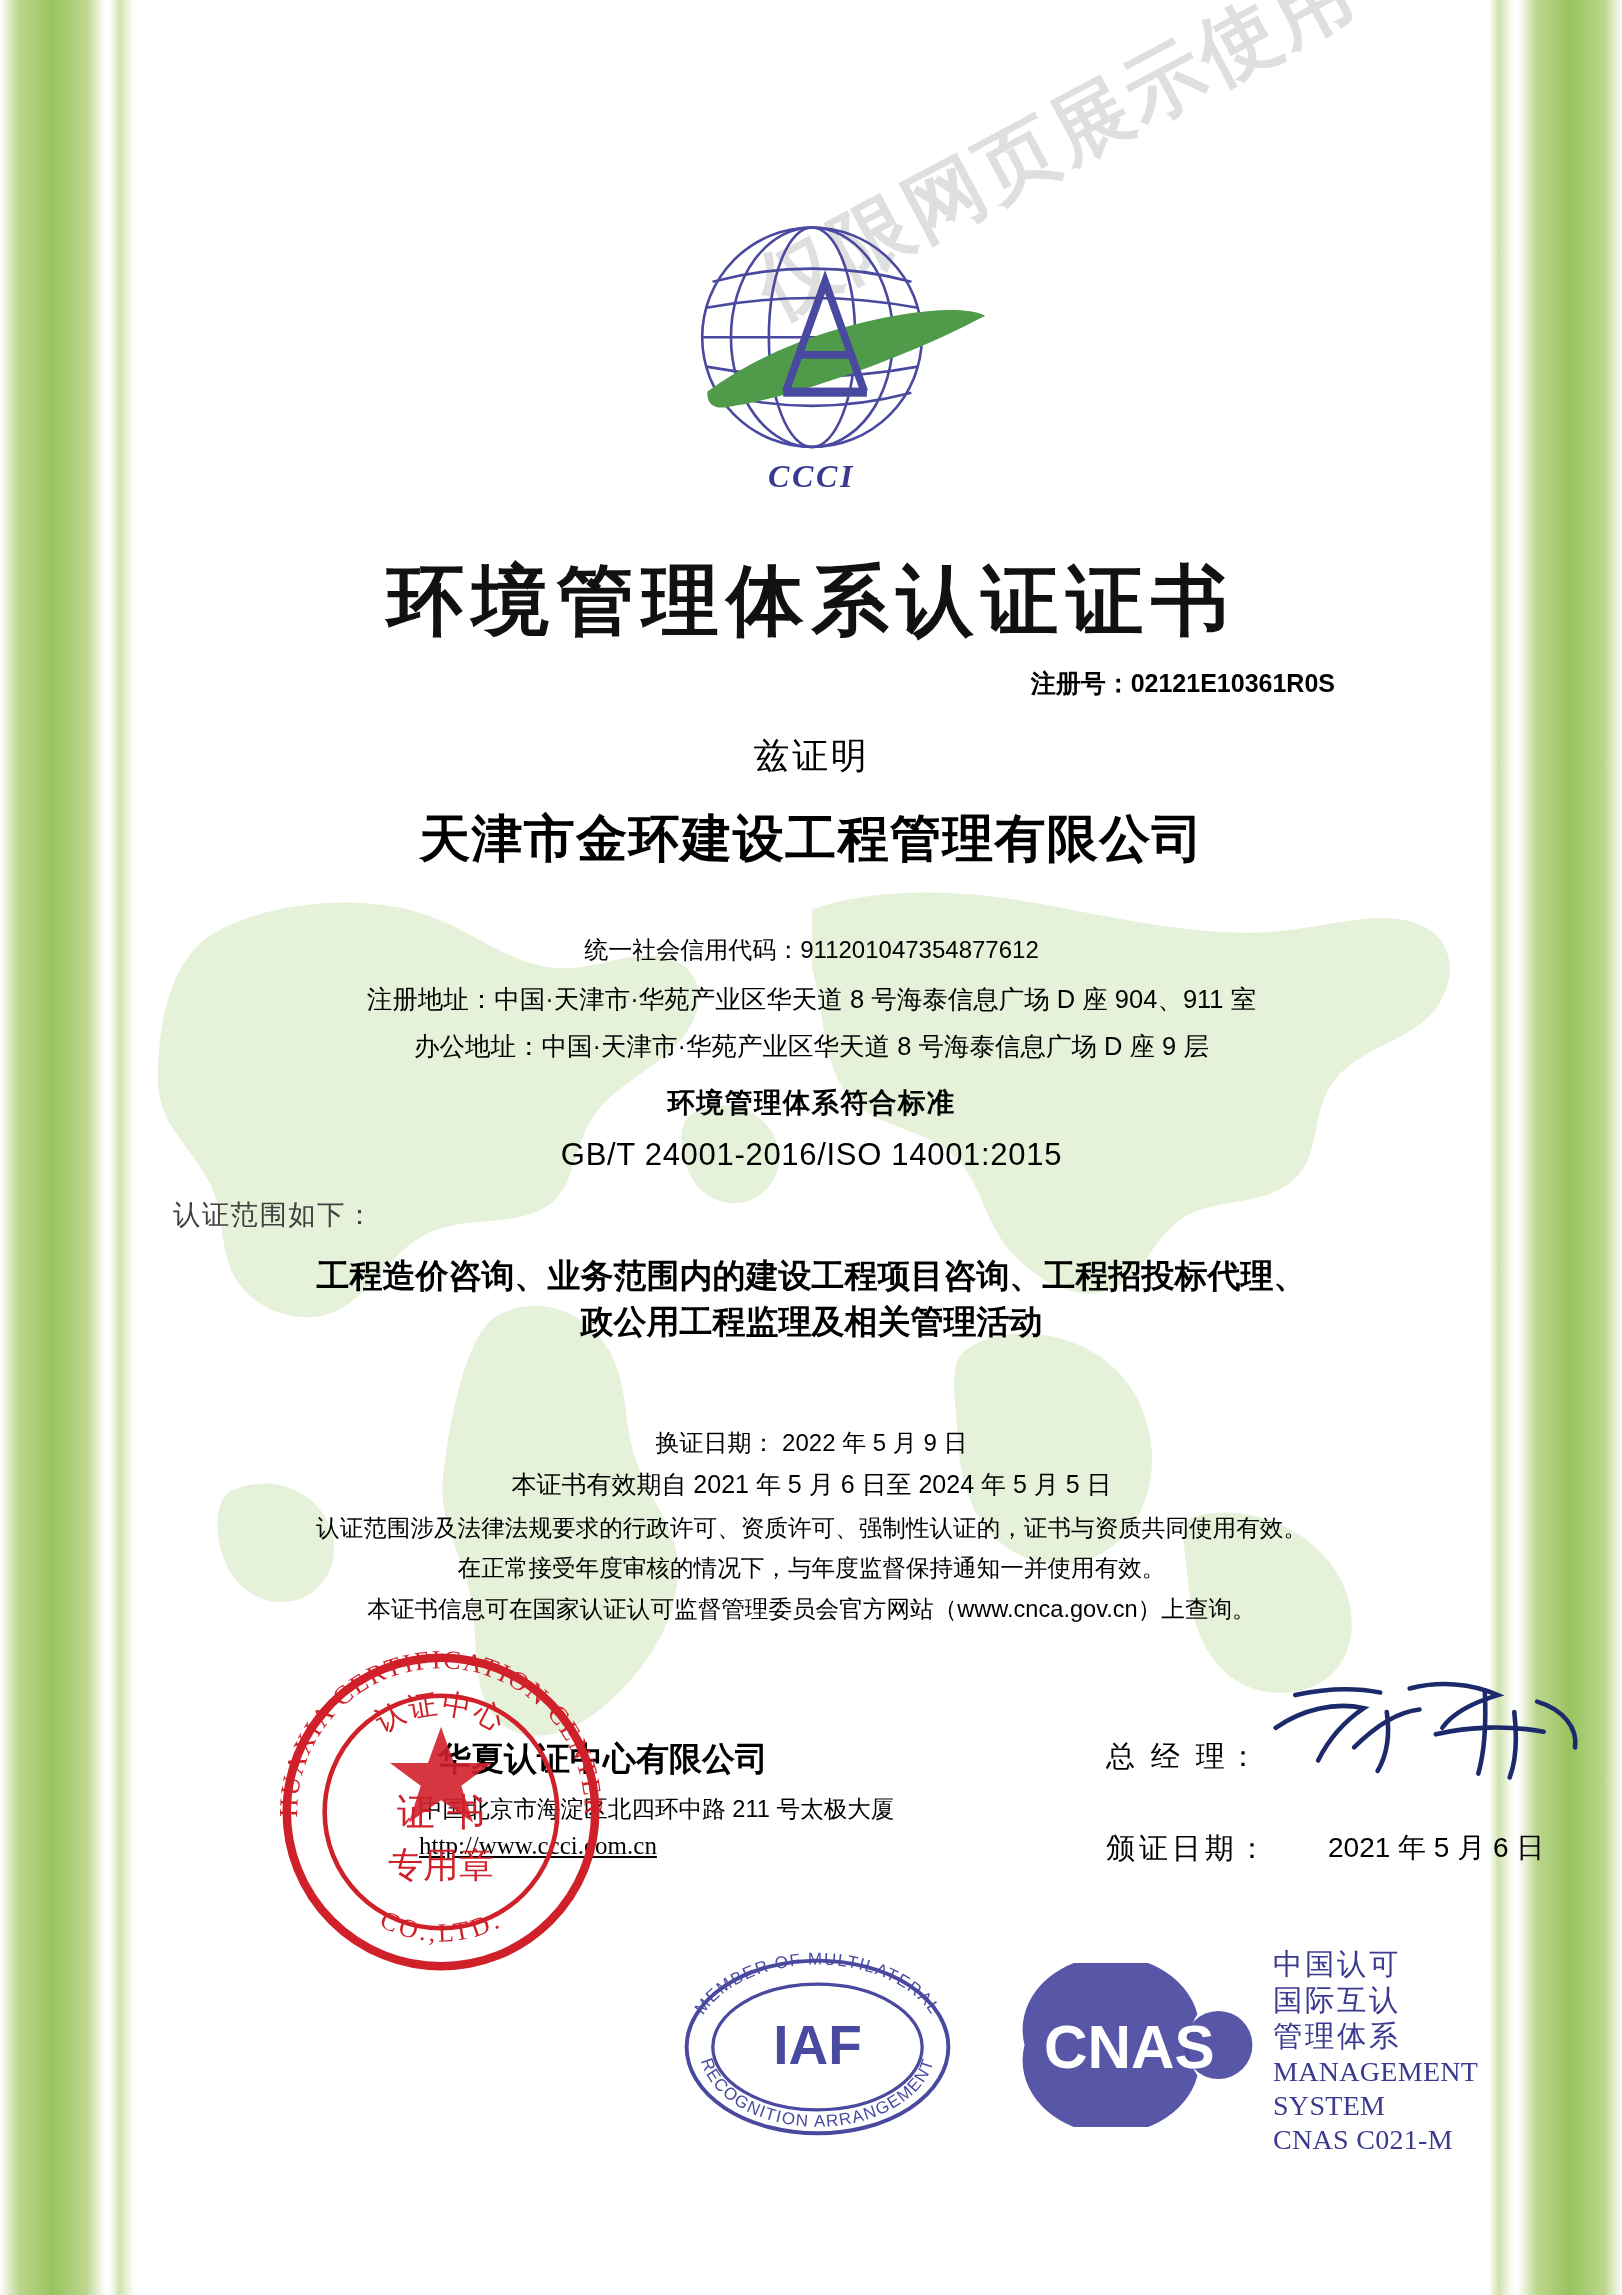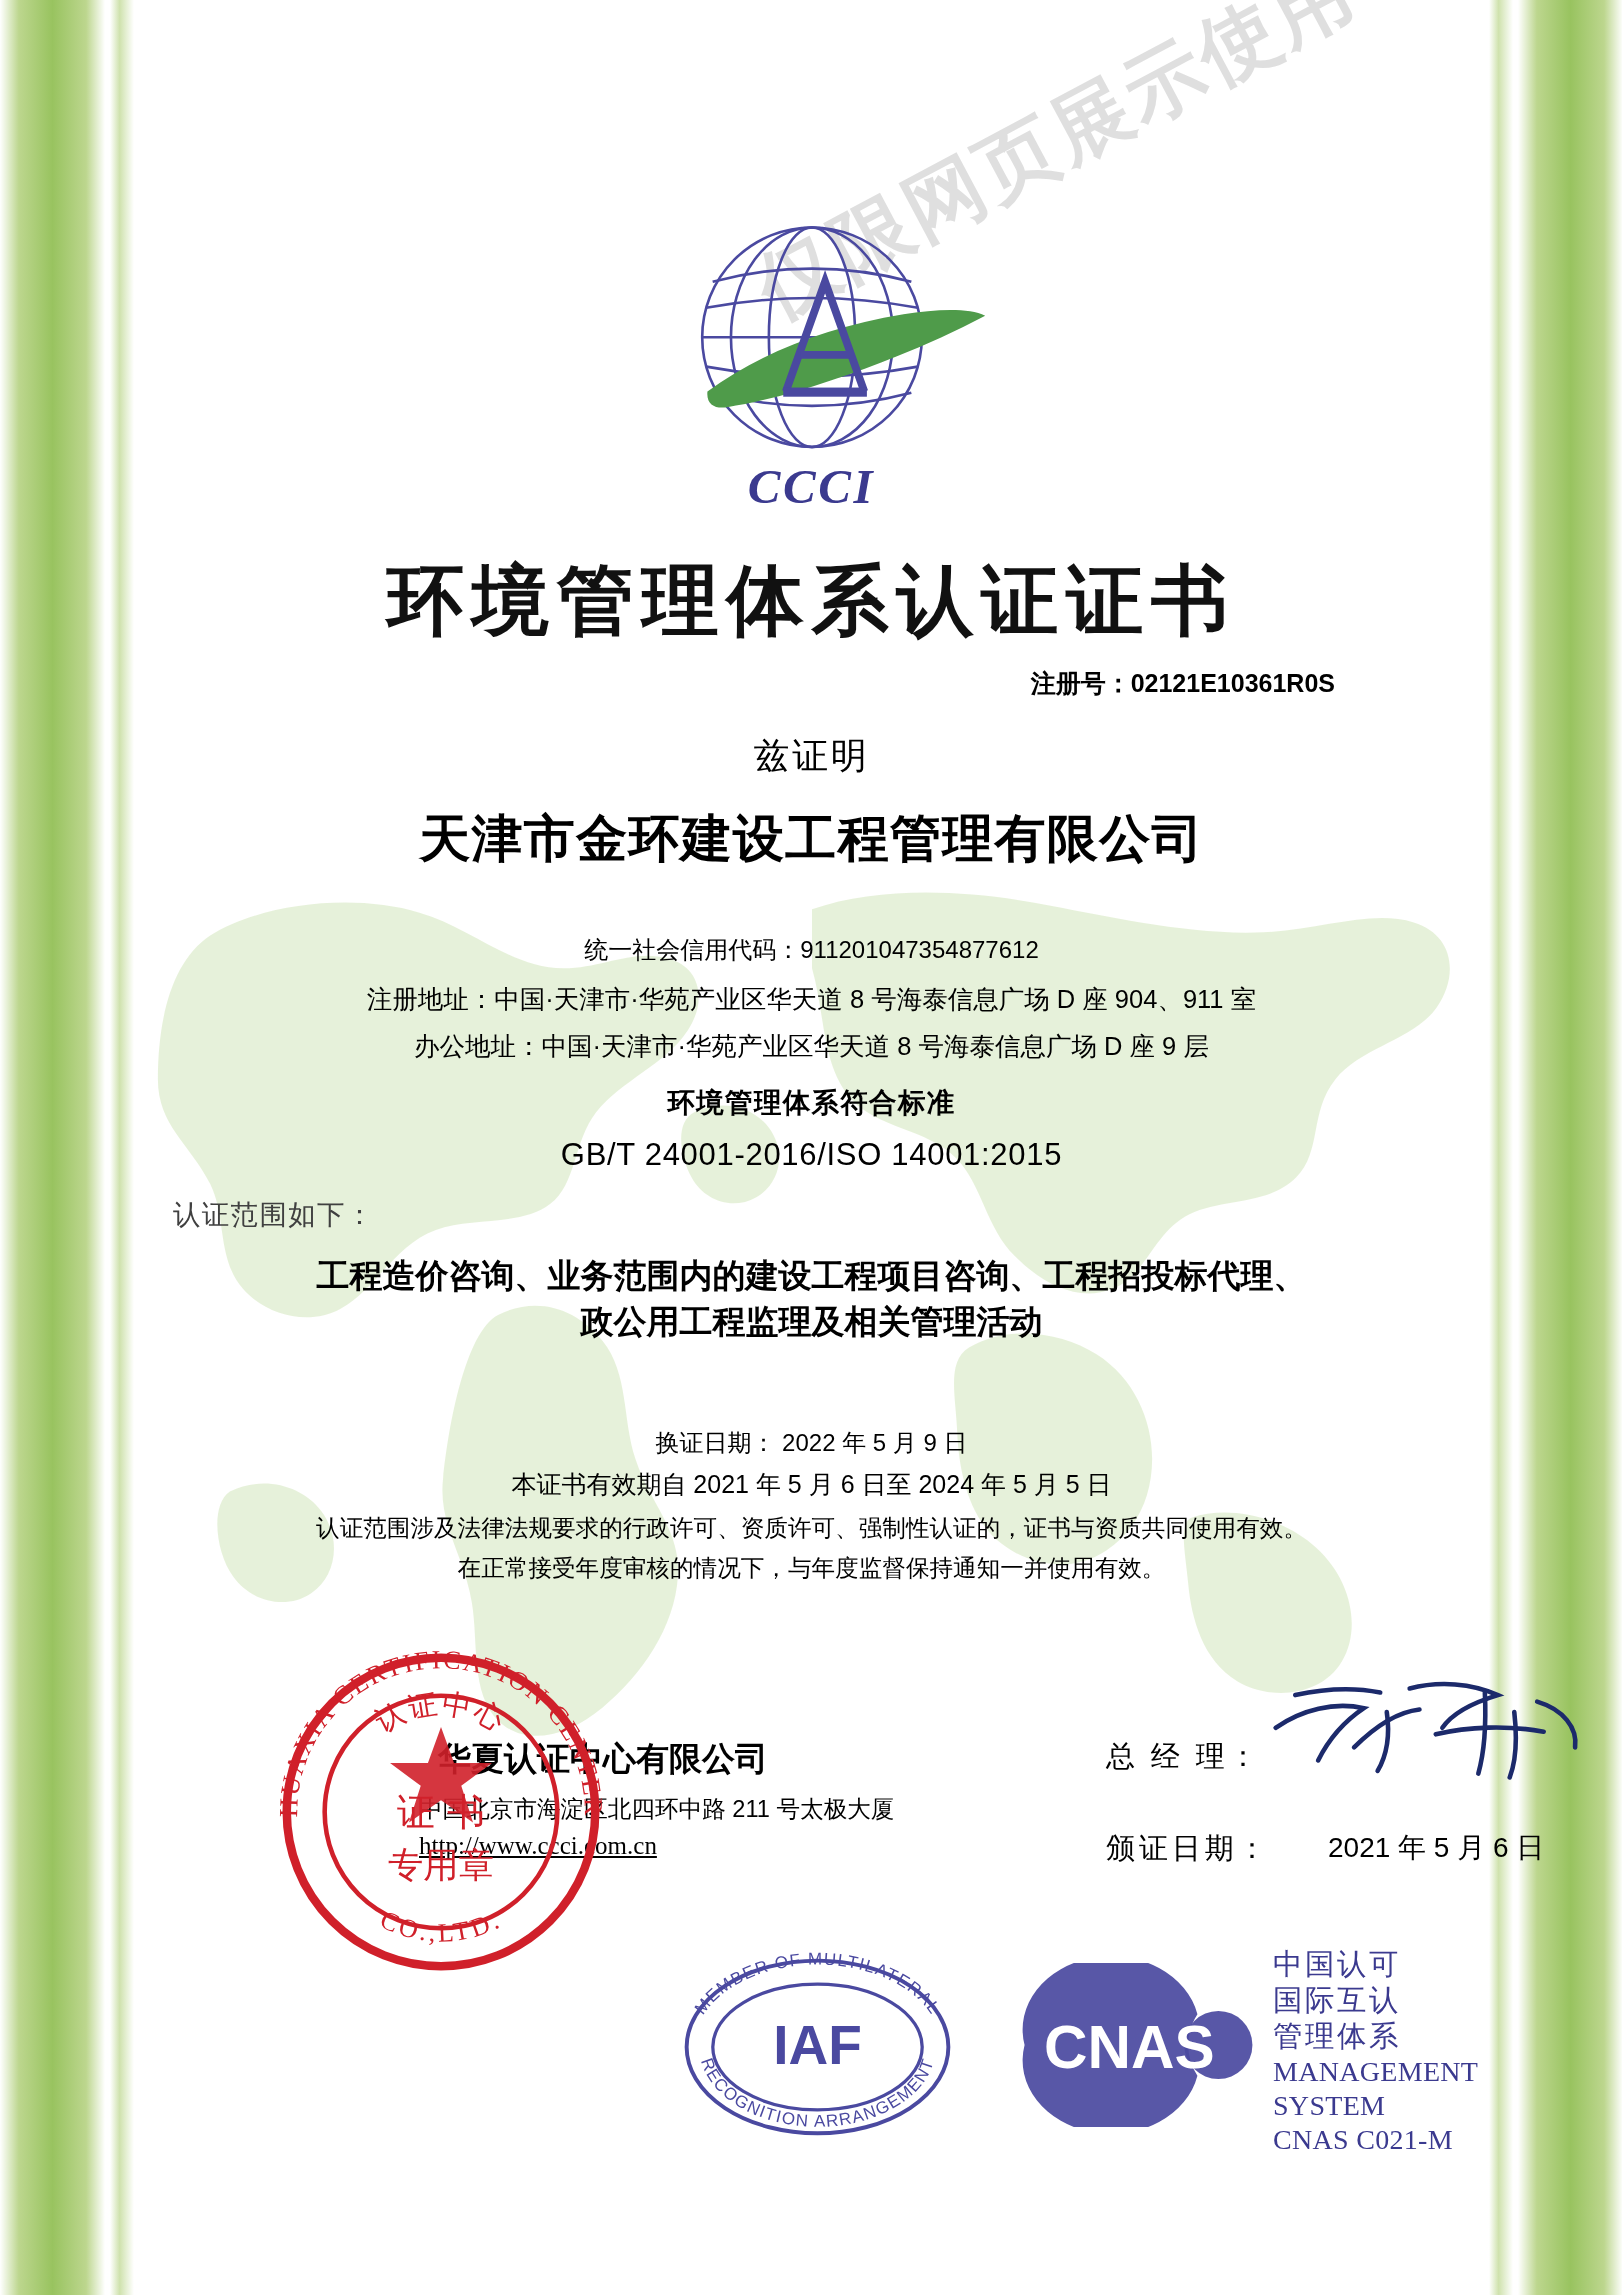--- a/index.html
+++ b/index.html
@@ -92,21 +92,21 @@
   }
   .logo-caption {
     position: absolute;
     left: 0;
     top: 242px;
     width: 366px;
     text-align: center;
     font-family: "Liberation Serif", serif;
     font-style: italic;
     font-weight: bold;
-    font-size: 49px;
+    font-size: 32px;
     letter-spacing: 2.6px;
     color: #3b3a8f;
   }
 
   
   .main-title {
     position: absolute;
     left: 0;
     top: 550px;
     width: 1309px;
@@ -421,20 +421,21 @@
     <div class="scope-body">
       <div>工程造价咨询、业务范围内的建设工程项目咨询、工程招投标代理、</div>
       <div>政公用工程监理及相关管理活动</div>
     </div>
 
     <div class="dates-1">换证日期： 2022 年 5 月 9 日</div>
     <div class="dates-2">本证书有效期自 2021 年 5 月 6 日至 2024 年 5 月 5 日</div>
 
     <div class="note n1">认证范围涉及法律法规要求的行政许可、资质许可、强制性认证的，证书与资质共同使用有效。</div>
     <div class="note n2">在正常接受年度审核的情况下，与年度监督保持通知一并使用有效。</div>
+    <div class="note n3">本证书信息可在国家认证认可监督管理委员会官方网站（www.cnca.gov.cn）上查询。</div>
 
     <div class="issuer-name">华夏认证中心有限公司</div>
     <div class="issuer-addr">中国北京市海淀区北四环中路 211 号太极大厦</div>
     <div class="issuer-url">http://www.ccci.com.cn</div>
 
     <svg class="seal" viewBox="0 0 560 560">
       <defs>
         <path id="sealOuterTop" d="M 60,280 A 220,220 0 0 1 500,280"></path>
         <path id="sealOuterBottom" d="M 82,280 A 198,198 0 0 0 478,280"></path>
         <path id="sealInnerTop" d="M 130,280 A 150,150 0 0 1 430,280"></path>

